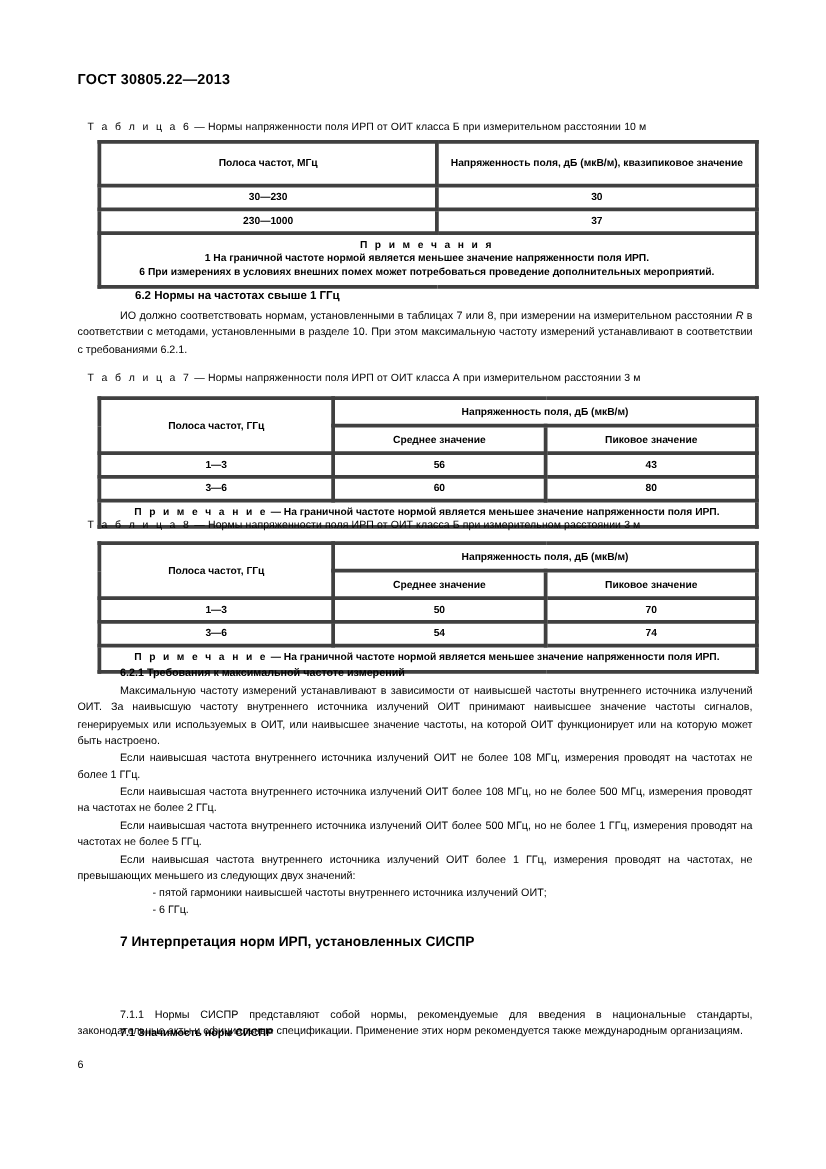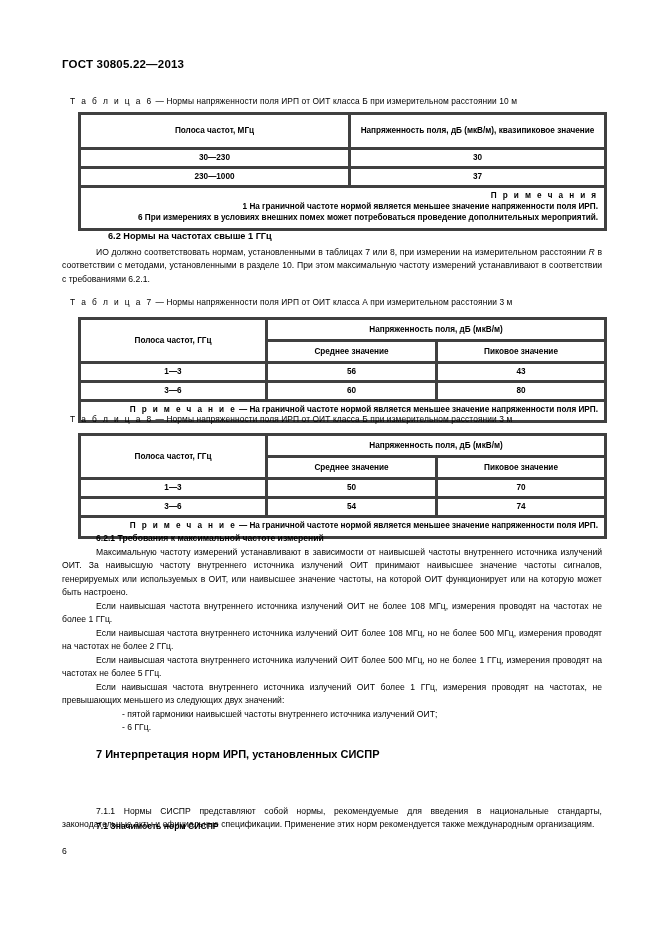--- a/index.html
+++ b/index.html
@@ -66,21 +66,21 @@
     padding: 2px 4px;
   }
   table.gost .hd-sub {
     height: 17px;
     padding: 1px 4px;
   }
   table.gost .cell {
     height: 16px;
   }
   table.gost td.note {
-    text-align: right;
+    text-align: center;
     padding: 3px 6px 4px 4px;
     line-height: 1.33;
   }
   .note-title {
     letter-spacing: 1.9px;
   }
   .note-line {
     display: block;
     white-space: nowrap;
   }

